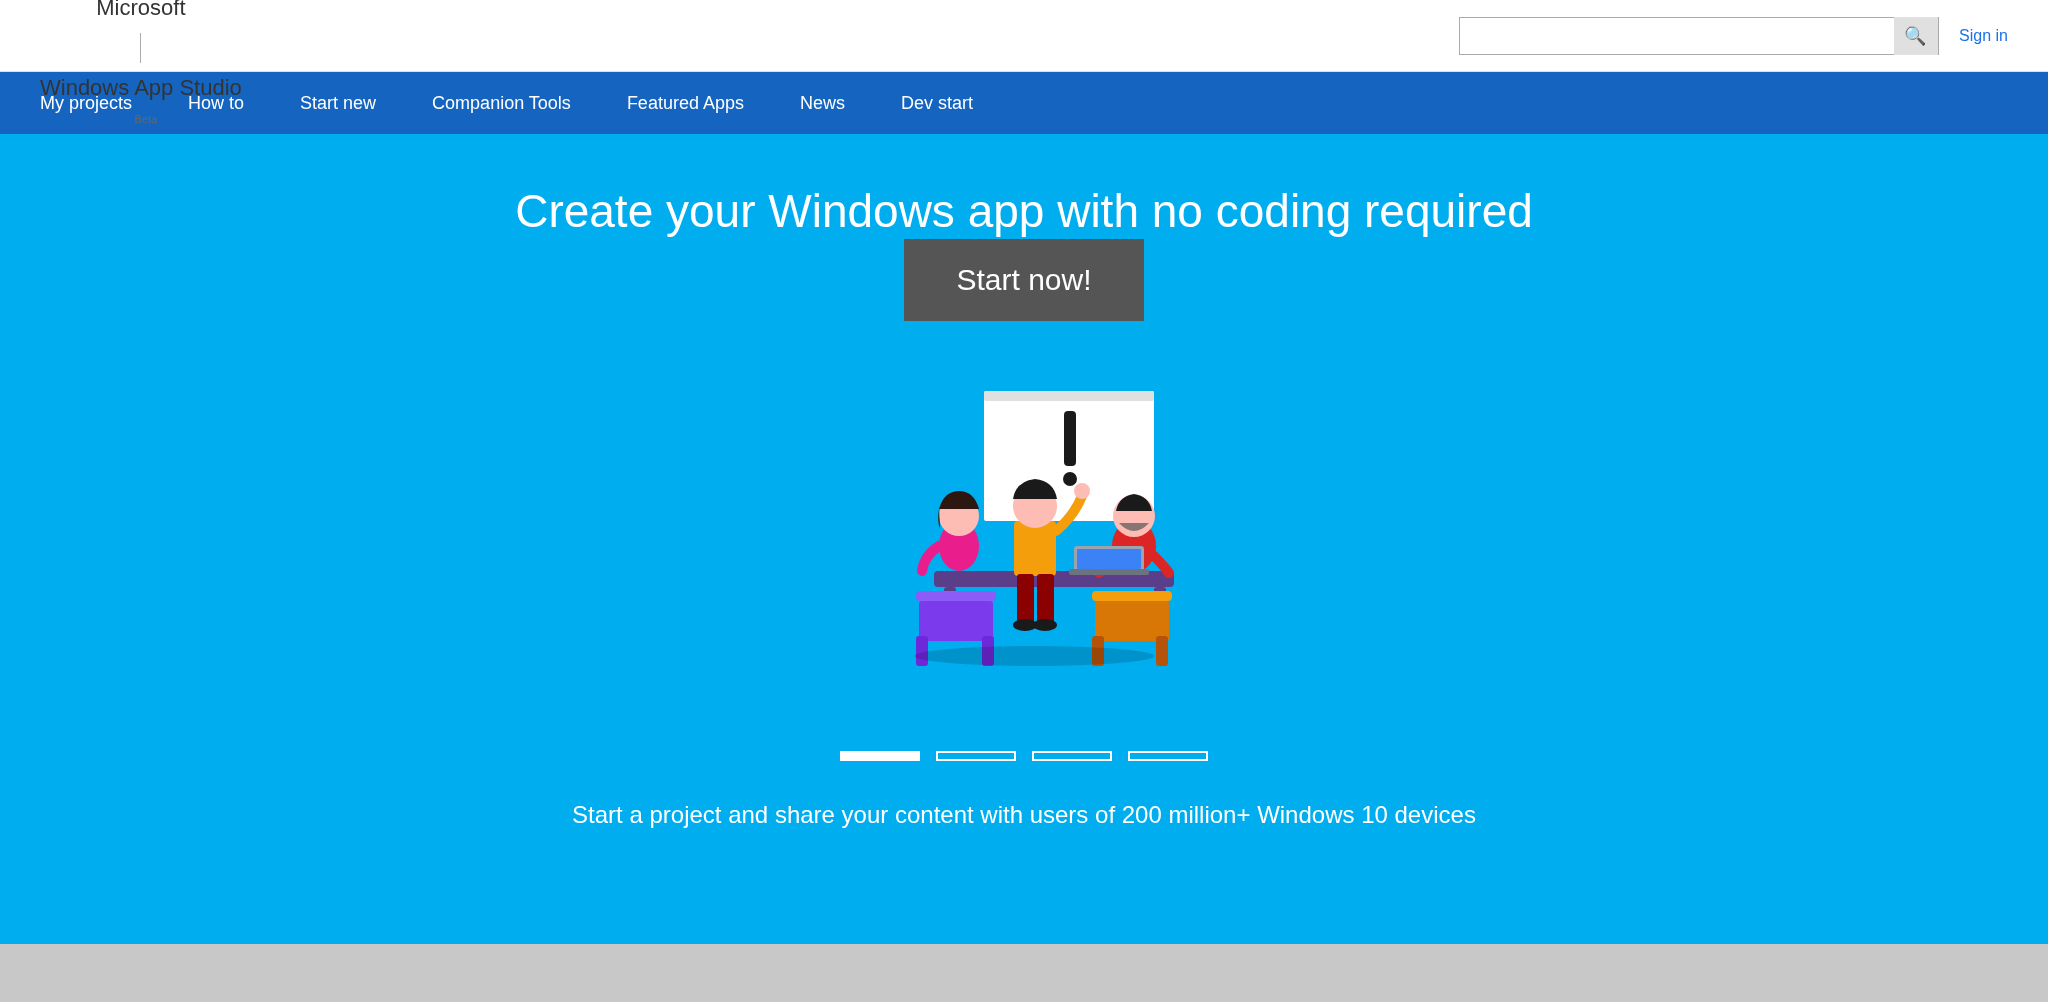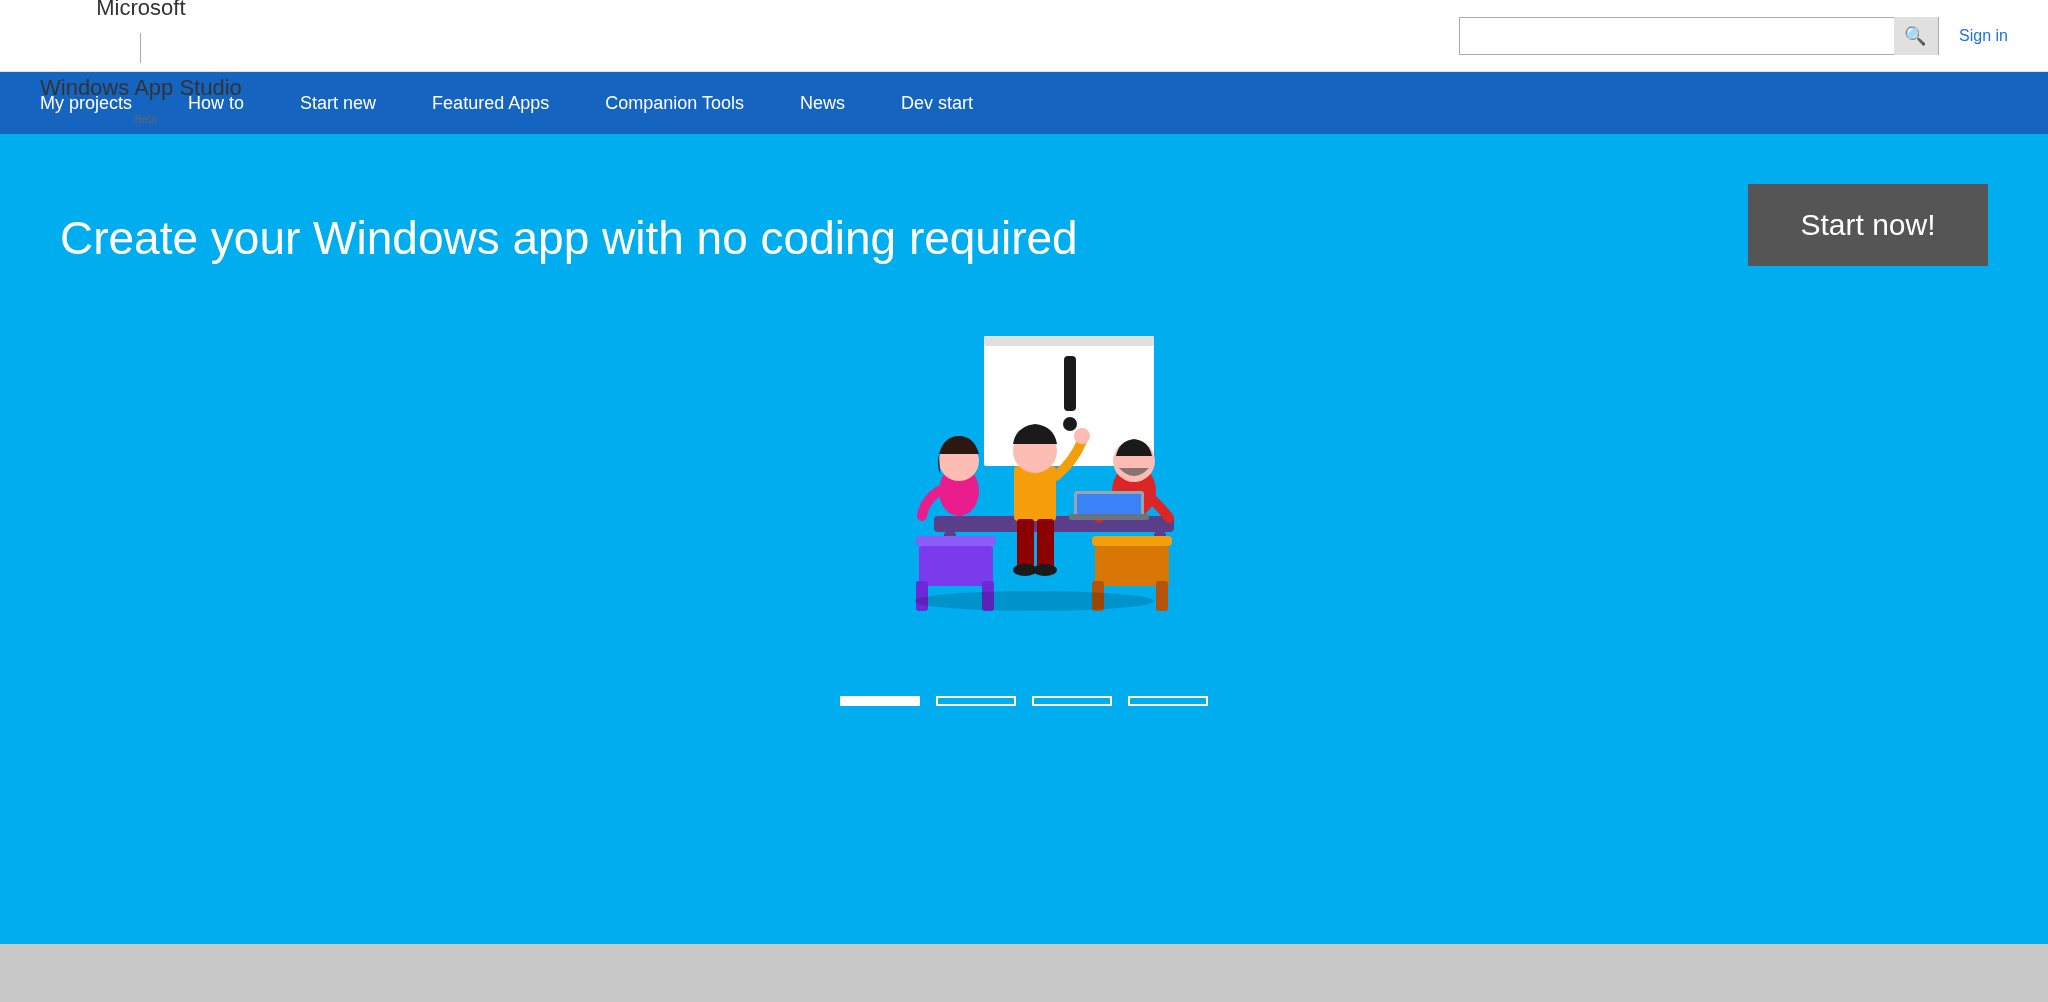--- a/index.html
+++ b/index.html
@@ -114,23 +114,24 @@
 
     
     .hero {
       background: #00ADEF;
       min-height: 810px;
       padding: 50px 60px 40px 60px;
       position: relative;
     }
     .hero-top {
       display: flex;
-      align-items: flex-end;
+      align-items: center;
       justify-content: space-between;
       margin-bottom: 40px;
+      flex-direction: column;
     }
     .hero-title {
       font-size: 46px;
       font-weight: 300;
       color: #ffffff;
       line-height: 1.2;
     }
     .start-now-btn {
       background: #555;
       color: #ffffff;
@@ -239,22 +240,22 @@
       <button class="search-btn">🔍</button>
     </div>
     <a class="sign-in-link">Sign in</a>
   </div>
 </header>
 
 <nav class="navbar">
   <div class="nav-item">My projects</div>
   <div class="nav-item">How to</div>
   <div class="nav-item">Start new</div>
+  <div class="nav-item">Companion Tools</div>
   <div class="nav-item">Featured Apps</div>
-  <div class="nav-item">Companion Tools</div>
   <div class="nav-item">News</div>
   <div class="nav-item">Dev start</div>
 </nav>
 
 <section class="hero">
   <div class="hero-top">
     <h1 class="hero-title">Create your Windows app with no coding required</h1>
     <button class="start-now-btn">Start now!</button>
   </div>
 
@@ -330,15 +331,16 @@
 
   </div>
 
   <div class="carousel-dots">
     <div class="dot active"></div>
     <div class="dot"></div>
     <div class="dot"></div>
     <div class="dot"></div>
   </div>
 
+  <p class="hero-bottom-text">Start a project and share your content with users of 200 million+ Windows 10 devices</p>
 </section>
 
 <div class="footer-gray"></div>
 
 </body></html>

